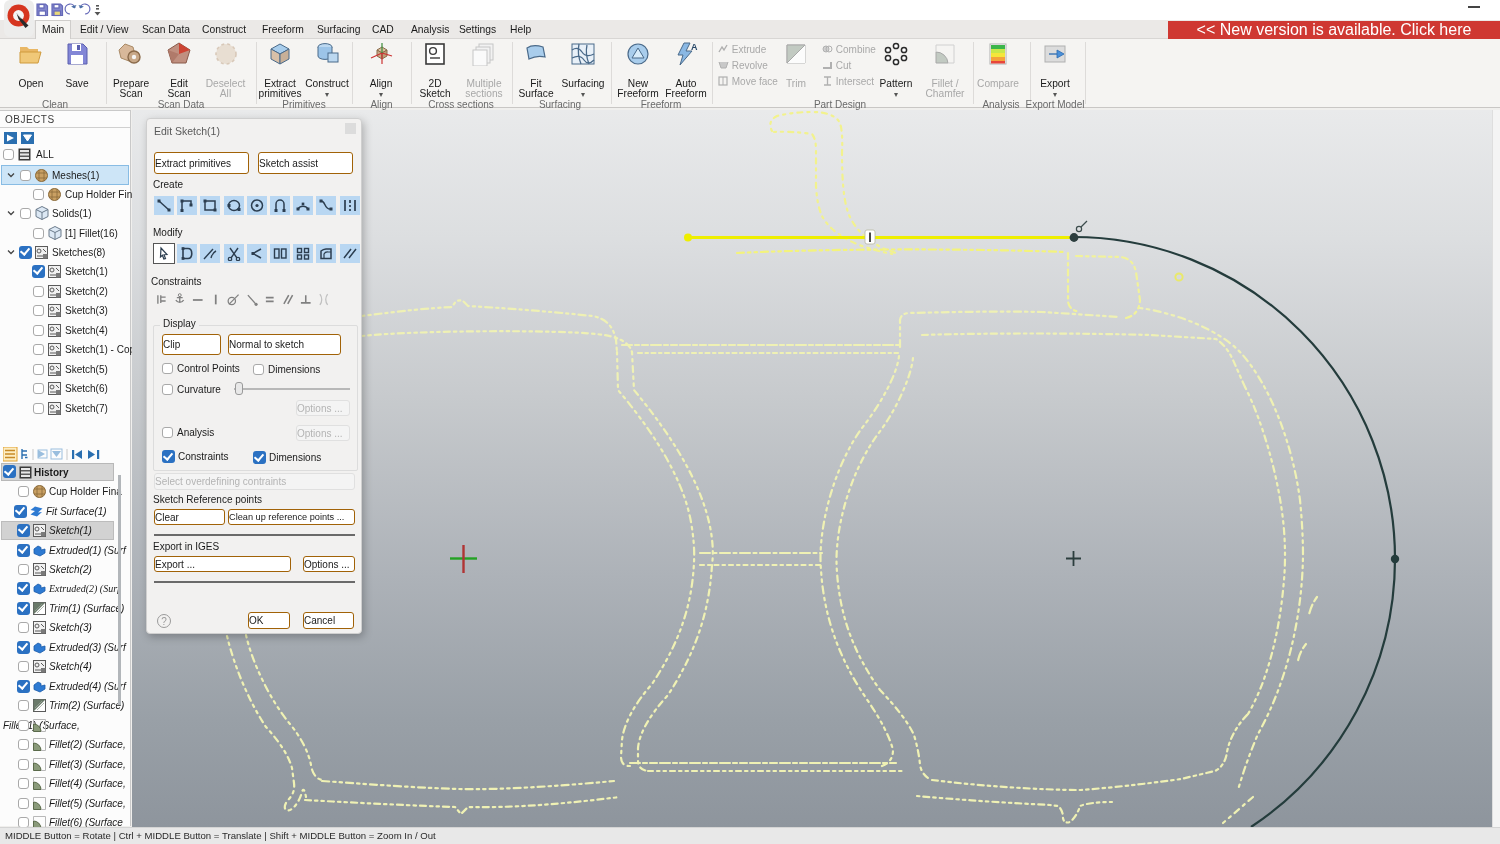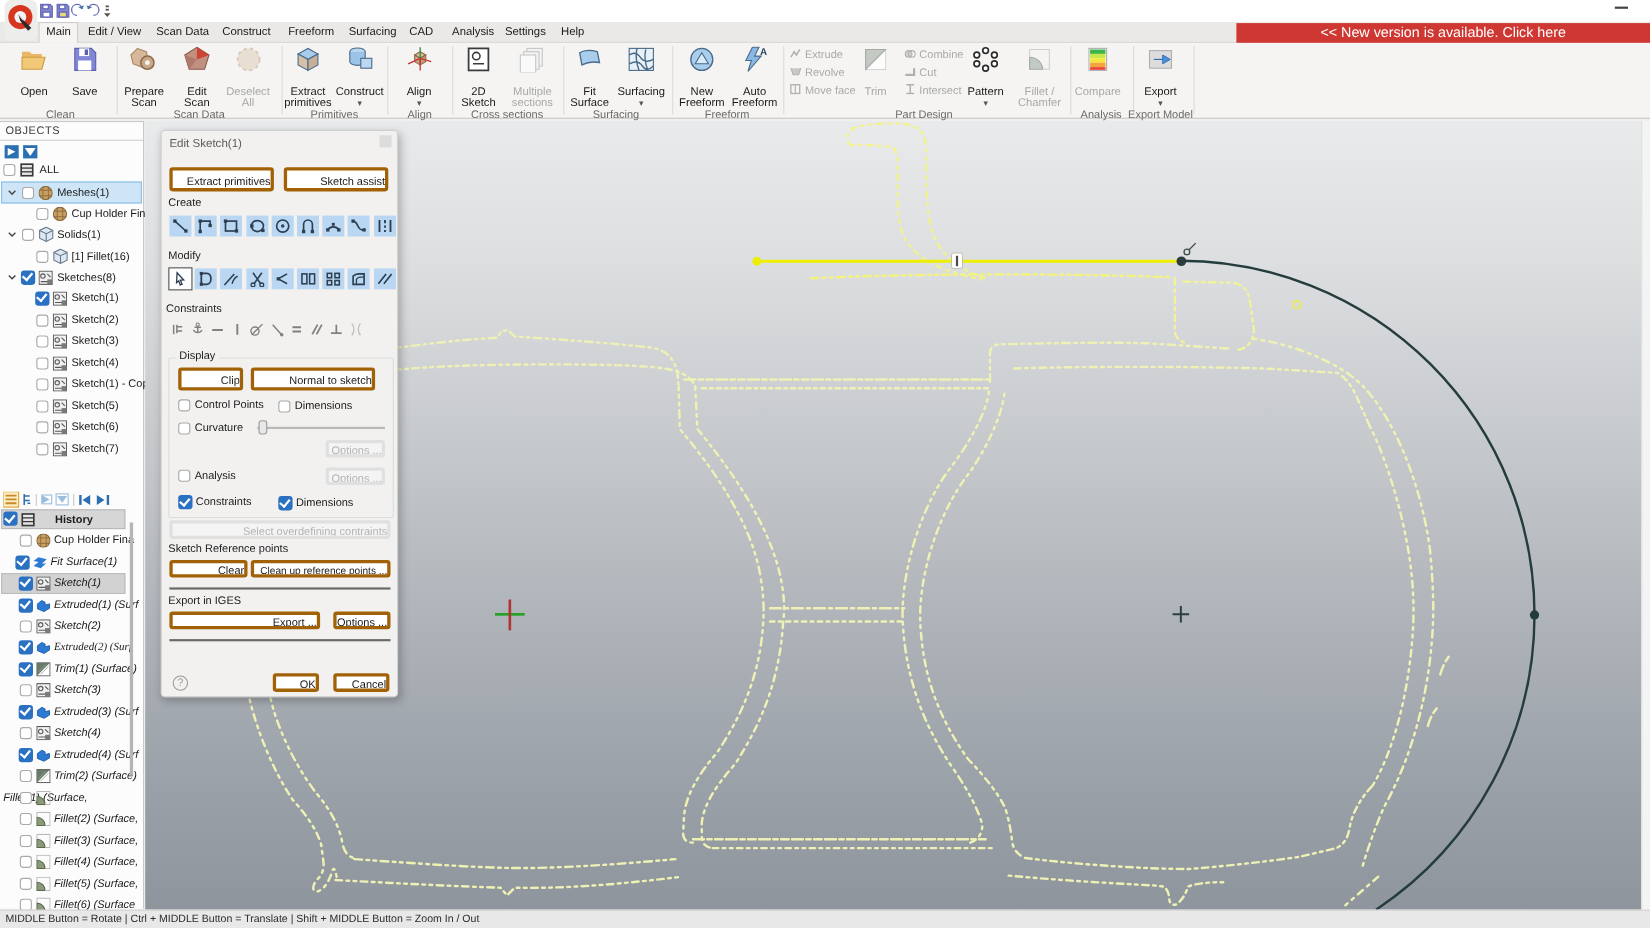--- a/index.html
+++ b/index.html
@@ -8,21 +8,21 @@
 
 #titlebar { position:absolute; left:0; top:0; width:1500px; height:20px; background:#ffffff; }
 #titletext { position:absolute; left:60px; right:0; top:4px; text-align:center; font-size:10px; color:#333; }
 #minbtn { position:absolute; right:20px; top:6px; width:12px; height:2px; background:#444; }
 
 .qai { position:absolute; top:3px; }
 
 #menubar { position:absolute; left:0; top:20px; width:1500px; height:19px; background:#ebe9e7; border-bottom:1px solid #d8d6d4; }
 .menuitem { position:absolute; top:4px; font-size:10.3px; color:#1a1a1a; }
 #maintab { position:absolute; left:35px; top:0; width:36px; height:19px; background:#f5f4f2; border:1px solid #cfcdcb; border-bottom:none; }
-#newver { position:absolute; right:0; top:1px; width:376px; height:18px; background:#cf3832; color:#fff; font-size:13px; line-height:18px; text-align:center; }
+#newver { position:absolute; right:0; top:1px; width:332px; height:18px; background:#cf3832; color:#fff; font-size:16px; line-height:18px; text-align:center; }
 
 #ribbon { position:absolute; left:0; top:39px; width:1500px; height:69px; background:#f5f4f2; border-bottom:1px solid #c9c7c5; }
 .rsep { position:absolute; top:3px; width:1px; height:62px; background:#dddbd9; }
 .rgl { position:absolute; top:60px; font-size:10px; white-space:nowrap; color:#6a6a6a; text-align:center; }
 .rbtn { position:absolute; top:3px; text-align:center; font-size:10.2px; color:#1a1a1a; line-height:10.3px; }
 .rbtn .ric { display:block; margin:0 auto 13px; }
 .gray { color:#a8a8a8; }
 .smallitem { position:absolute; font-size:10px; color:#a9a9a9; }
 
 #leftpanel { position:absolute; left:0; top:110px; width:131px; height:716px; background:#fcfcfc; border-right:1px solid #c9c9c9; border-top:1px solid #c9c9c9; }
@@ -37,21 +37,21 @@
 #statusbar { position:absolute; left:0; top:827px; width:1500px; height:17px; background:#e8e8e8; border-top:1px solid #d4d4d4; font-size:9.6px; color:#2a2a2a; line-height:16px; padding-left:5px; }
 
 #viewport { position:absolute; left:132px; top:110px; width:1360px; height:717px;
   background:linear-gradient(180deg,#e9eaeb 0%, #dcdee0 18%, #c7cacd 40%, #adb2b8 65%, #99a0a7 85%, #8e959d 100%); }
 #vscroll { position:absolute; left:1492px; top:110px; width:8px; height:717px; background:#f4f4f4; border-left:1px solid #dedede; }
 #sketchsvg { position:absolute; left:0; top:0; width:1500px; height:844px; pointer-events:none; }
 
 #dialog { position:absolute; left:146px; top:118px; width:216px; height:516px; background:#f2f1f0; border:1px solid #cfcfcf; border-radius:4px; box-shadow:2px 3px 8px rgba(0,0,0,0.25); font-size:10px; color:#1a1a1a; }
 #dlgtitle { position:absolute; left:7px; top:6px; font-size:10.5px; color:#5a5a5a; }
 #dlgclose { position:absolute; right:5px; top:4px; width:11px; height:11px; background:#dcdcdc; }
-.btn { position:absolute; background:#fff; border:3px solid #a16207; border-radius:3px; font-size:10px; white-space:nowrap; overflow:hidden; color:#1a1a1a; text-align:right; }
+.btn { position:absolute; background:#fff; border:1px solid #a16207; border-radius:3px; font-size:10px; white-space:nowrap; overflow:hidden; color:#1a1a1a; text-align:left; }
 .btn.dis { background:#f4f4f4; color:#b4b4b4; border-color:#e0e0e0; }
 .dlbl { position:absolute; font-size:10px; color:#1a1a1a; white-space:nowrap; }
 .iconrow { position:absolute; left:7px; display:flex; gap:3.2px; }
 .icx { width:20px; height:19px; background:#b9d7f2; display:flex; align-items:center; justify-content:center; }
 .icg { width:15.5px; height:19px; background:transparent; display:flex; align-items:center; justify-content:center; }
 .groupbox { position:absolute; left:6px; top:206px; width:205px; height:146px; border:1px solid #dcdcdc; border-radius:2px; }
 .hline { position:absolute; left:7px; width:201px; height:2px; background:#6a6a6a; }
 </style>
 </head>
 <body>
@@ -348,21 +348,21 @@
           <rect x="94" y="3" width="2.2" height="9"></rect>
           <path d="M85 3 v9 l7 -4.5z"></path>
         </g>
     </svg>
     <div style="position:absolute;left:1px;top:352px;width:113px;height:18px;background:#d6d6d6;border:1px solid #b8b8b8;"></div>
     <div class="trow" style="left:3px;top:352px;font-weight:bold;"><span class="cbc" style="left:0px;top:2px;"></span><svg style="position:absolute;left:16px;top:2.5px;" width="13" height="13" viewBox="0 0 13 13">
           <rect x="0.5" y="0.5" width="12" height="12" fill="#3a3a3a"></rect>
           <rect x="2" y="2" width="9" height="2.2" fill="#e8e8e8"></rect>
           <rect x="2" y="5.4" width="9" height="2.2" fill="#e8e8e8"></rect>
           <rect x="2" y="8.8" width="9" height="2.2" fill="#e8e8e8"></rect>
-        </svg><span style="margin-left:47px;">History</span></div>
+        </svg><span style="margin-left:31px;">History</span></div>
     <div class="trow hrow" style="left:3px;top:371px;"><span class="cb" style="left:15px;"></span><svg style="position:absolute;left:30px;top:3px;" width="13" height="13">
           <use href="#i-mesh"></use>
         </svg><span style="margin-left:46px;font-style:normal;">Cup Holder Fina</span></div>
     <div class="trow hrow" style="left:0;top:391px;text-align:right;"><span class="cbc" style="left:14px;"></span><svg style="position:absolute;left:30px;top:3px;" width="13" height="13">
           <use href="#i-fit"></use>
         </svg><span style="margin-left:46px;">Fit Surface(1)</span></div>
     <div style="position:absolute;left:1px;top:410px;width:113px;height:19px;background:#d2d2d2;border:1px solid #bcbcbc;"></div>
     <div class="trow hrow" style="left:3px;top:410px;"><span class="cbc" style="left:14px;"></span><svg style="position:absolute;left:30px;top:3px;" width="13" height="13">
           <use href="#i-sk"></use>
         </svg><span style="margin-left:46px;">Sketch(1)</span></div>

